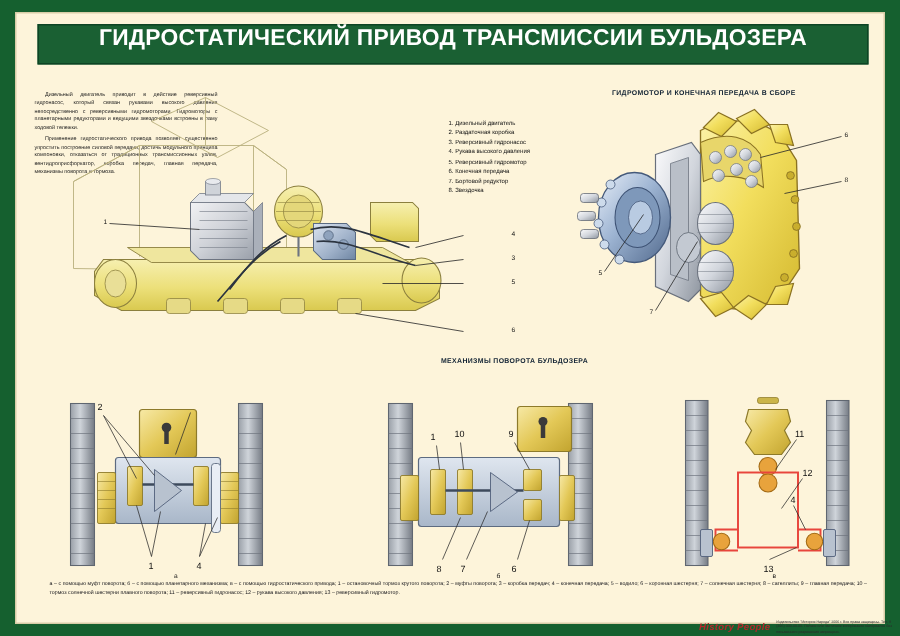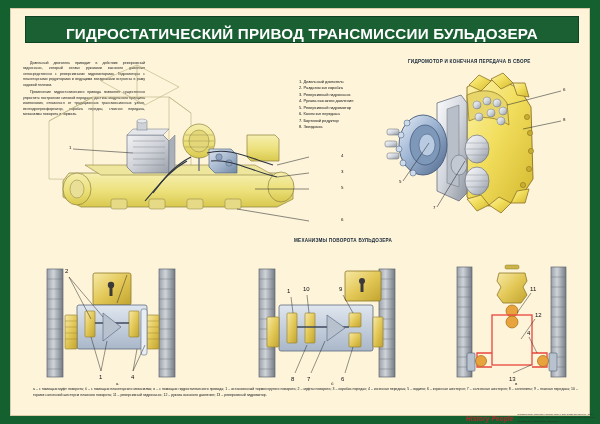--- a/index.html
+++ b/index.html
@@ -15,21 +15,21 @@
   }
   .sheet{
     position:absolute;left:10px;top:8px;width:580px;height:408px;
     background:#fdf4da;box-sizing:border-box;
     border:1px solid #d8cda8;
   }
   
   .title-bar{
     position:absolute;left:14px;top:7px;width:552px;height:25px;
     background:#1a6033;border:1px solid #0d4424;
-    display:flex;align-items:flex-end;justify-content:center;
+    display:flex;align-items:flex-start;justify-content:center;
   }
   .title-bar span{
     color:#ffffff;font-size:15.2px;font-weight:bold;letter-spacing:.2px;
     white-space:nowrap;
   }
   
   .descr{
     position:absolute;left:12px;top:52px;width:122px;
     font-size:3.6px;line-height:1.52;color:#1b1b1b;text-align:justify;
   }

